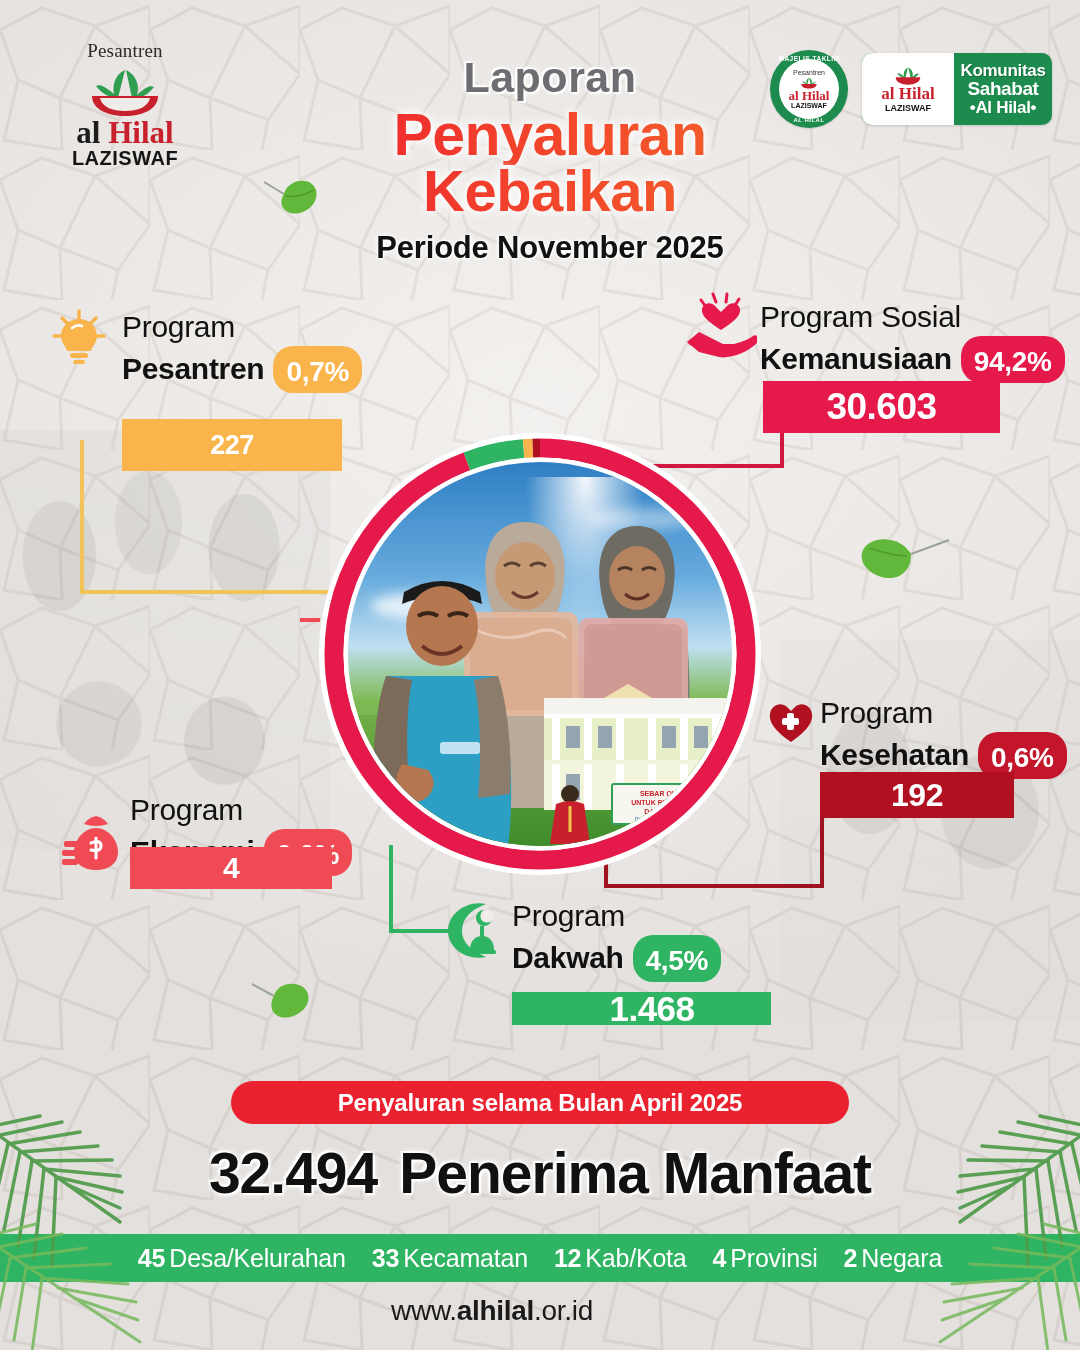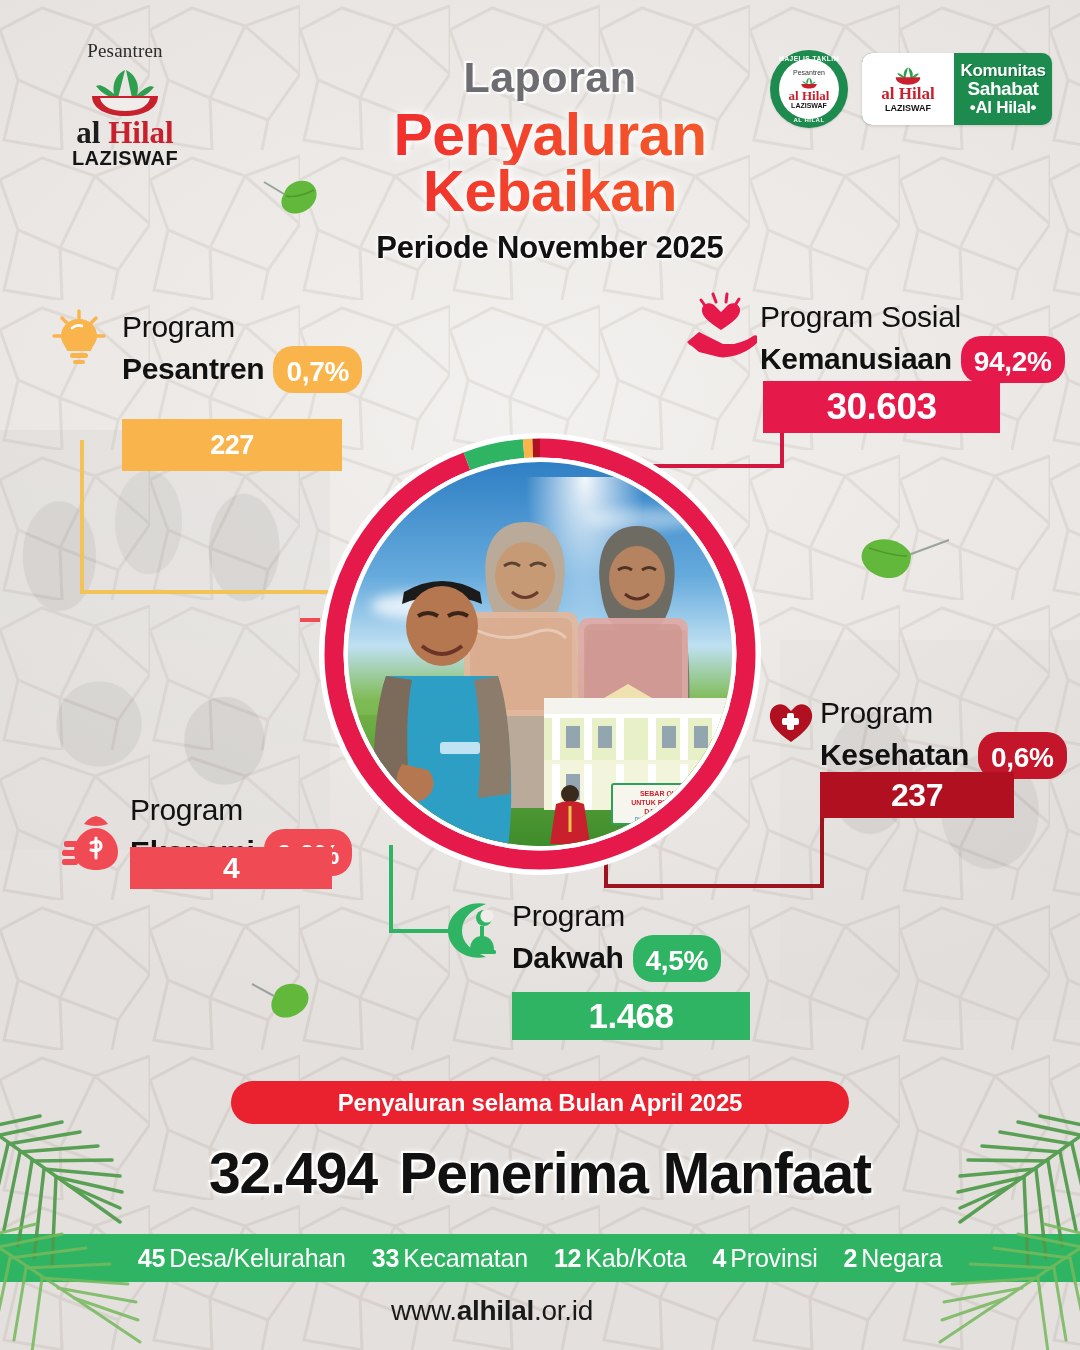--- a/index.html
+++ b/index.html
@@ -397,21 +397,21 @@
     <rect x="19" y="13" width="7" height="17" rx="2" fill="#fff"></rect>
     <rect x="14" y="18" width="17" height="7" rx="2" fill="#fff"></rect>
   </svg>
   <div class="label" style="left:820px;top:696px;">
     <div class="l1">Program</div>
     <div style="margin-top:2px;">
       <span class="l2">Kesehatan</span><span class="pct" style="background:#c3162a">0,6%</span>
     </div>
   </div>
   <div class="valbox" style="left:820px;top:772px;width:194px;height:46px;background:#b01020;font-size:32px;">
-    <span>237</span>
+    <span>192</span>
   </div>
 
   <svg class="icon" style="left:62px;top:812px;" width="66" height="62" viewBox="0 0 66 62">
     <path d="M34 4 q8 2 12 8 q-6 2 -12 2 q-6 0 -12 -2 q4 -6 12 -8Z" fill="#f04b54"></path>
     <path d="M34 16 c12 0 22 12 22 24 0 12 -10 18 -22 18 -12 0 -22 -6 -22 -18 0 -12 10 -24 22 -24Z" fill="#f04b54"></path>
     <path d="M34 26 v20 M29 31 q10 -4 10 3 q0 6 -10 4" stroke="#fff" stroke-width="3" fill="none" stroke-linecap="round"></path>
     <g fill="#f04b54">
       <rect x="0" y="38" width="16" height="6" rx="2"></rect>
       <rect x="0" y="47" width="16" height="6" rx="2"></rect>
       <rect x="2" y="29" width="14" height="6" rx="2"></rect>
@@ -434,21 +434,21 @@
     <rect x="40" y="28" width="4" height="12" fill="#2fb463"></rect>
     <path d="M30 52 c0 -10 6 -14 12 -14 c6 0 12 4 12 14Z" fill="#2fb463"></path>
     <rect x="28" y="52" width="28" height="4" rx="1.5" fill="#2fb463"></rect>
   </svg>
   <div class="label" style="left:512px;top:899px;">
     <div class="l1">Program</div>
     <div style="margin-top:2px;">
       <span class="l2">Dakwah</span><span class="pct" style="background:#2fb463">4,5%</span>
     </div>
   </div>
-  <div class="valbox" style="left:512px;top:992px;width:238px;height:48px;background:#2fb463;font-size:35px;">
+  <div class="valbox" style="left:512px;top:992px;width:238px;height:33px;background:#2fb463;font-size:35px;padding-left:21px;">
     <span>1.468</span>
   </div>
 
   <div class="pill">
     <span>Penyaluran selama Bulan April 2025</span>
   </div>
 
   <div class="totalrow">
     <span class="num">32.494</span><span>Penerima Manfaat</span>
   </div>

